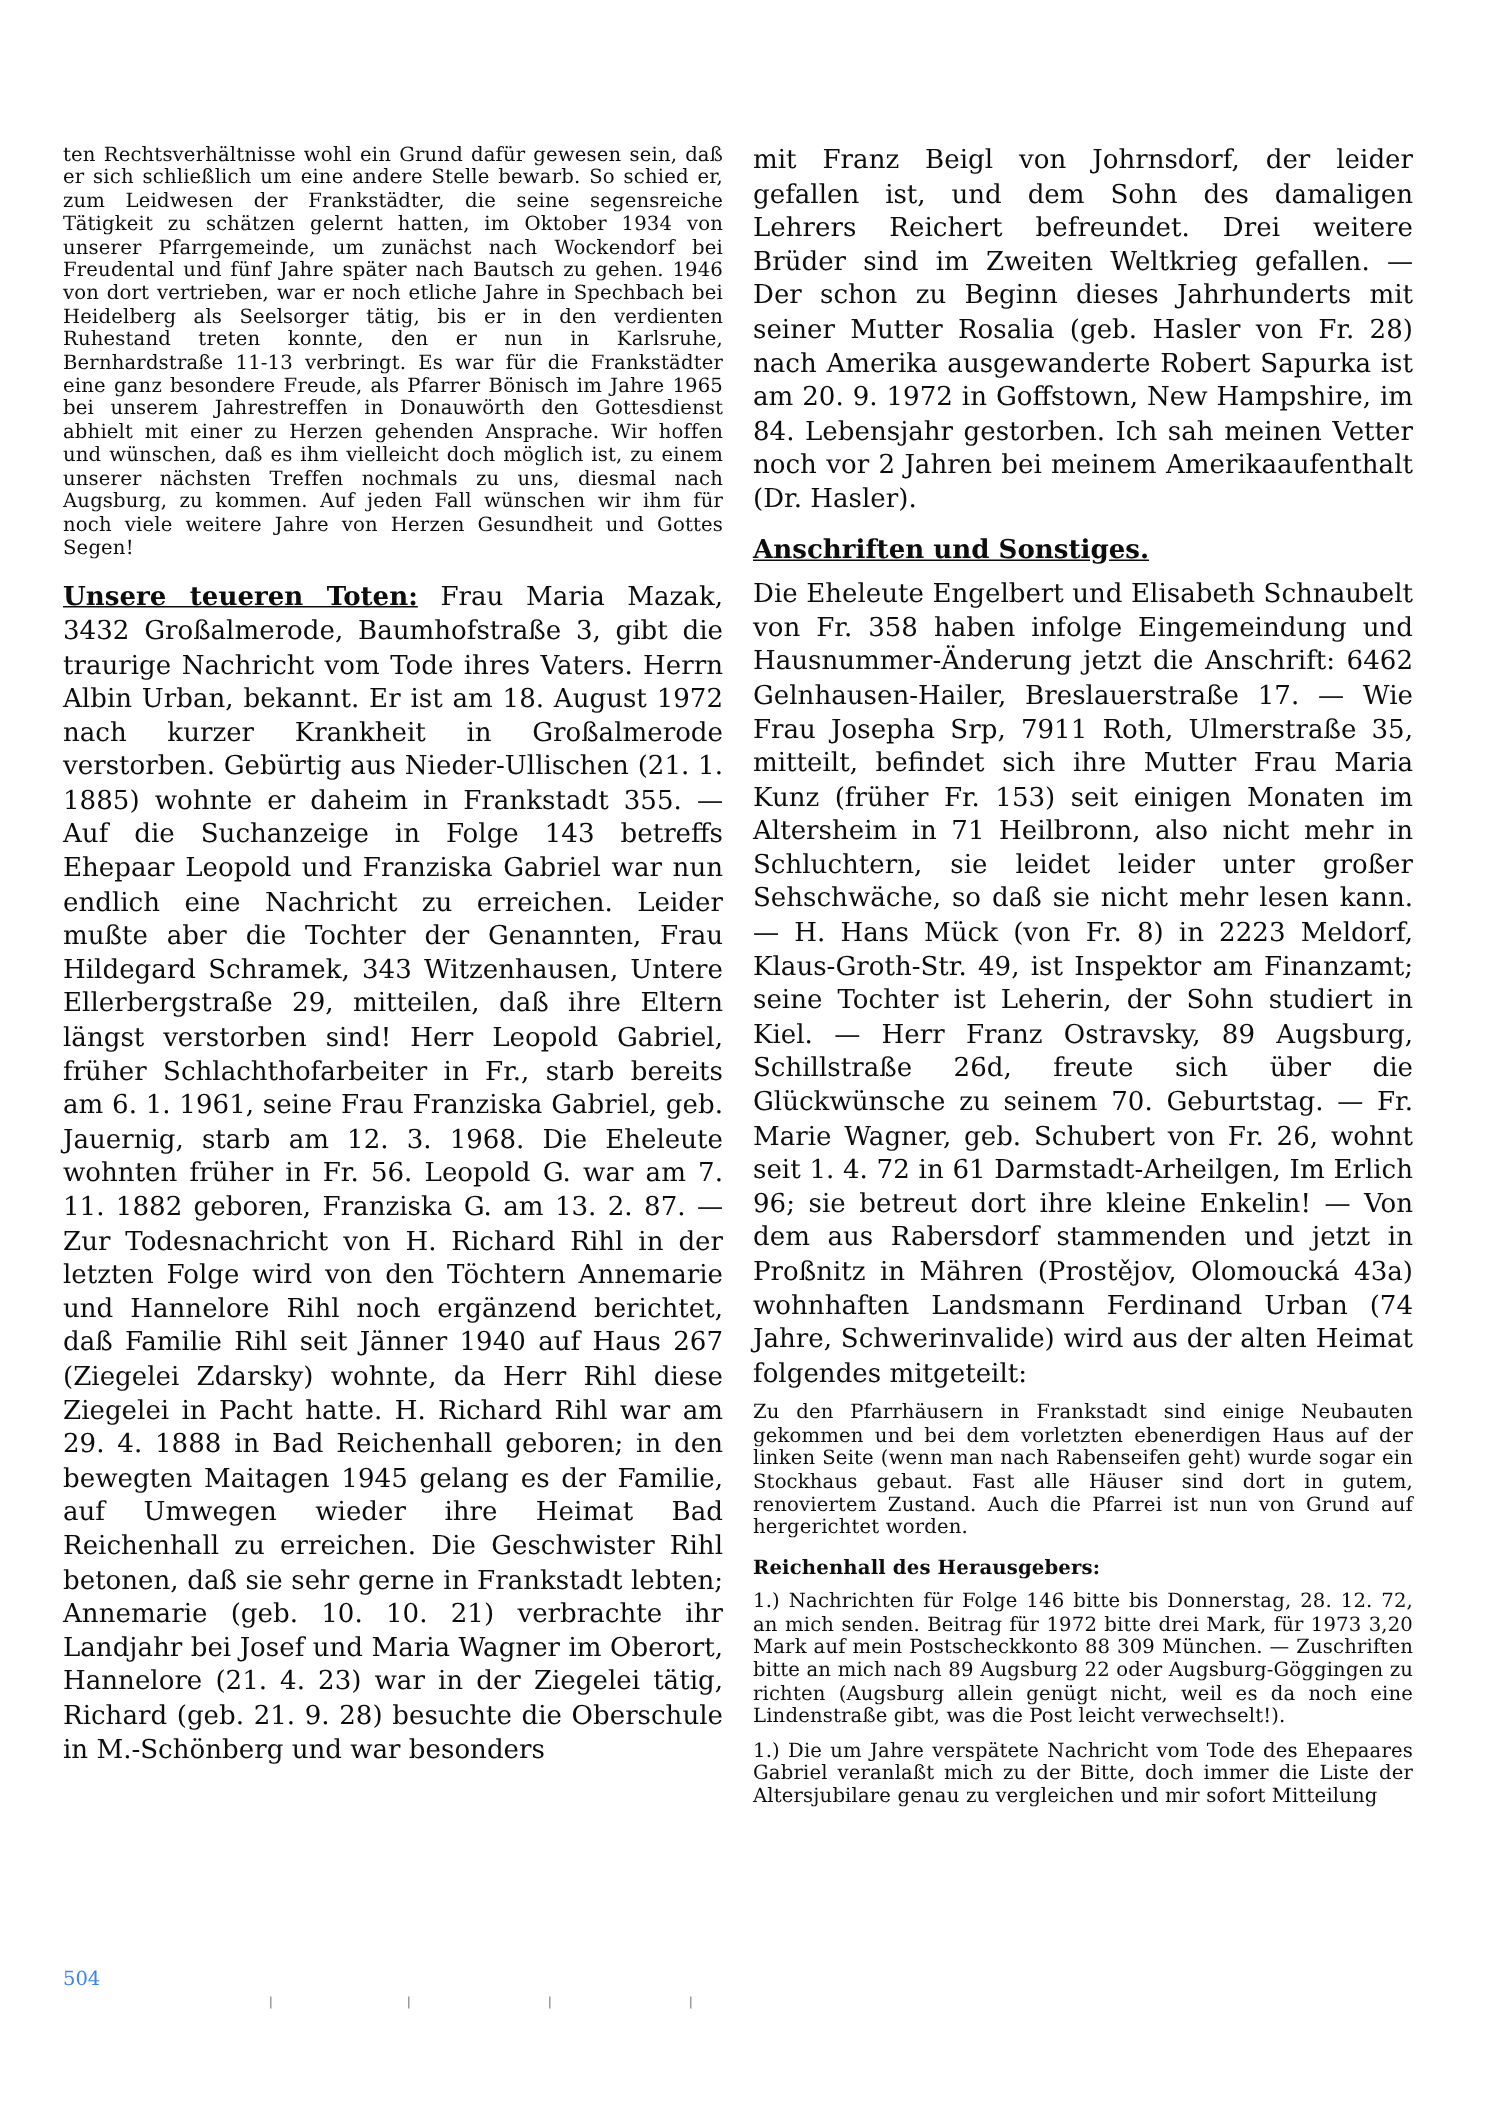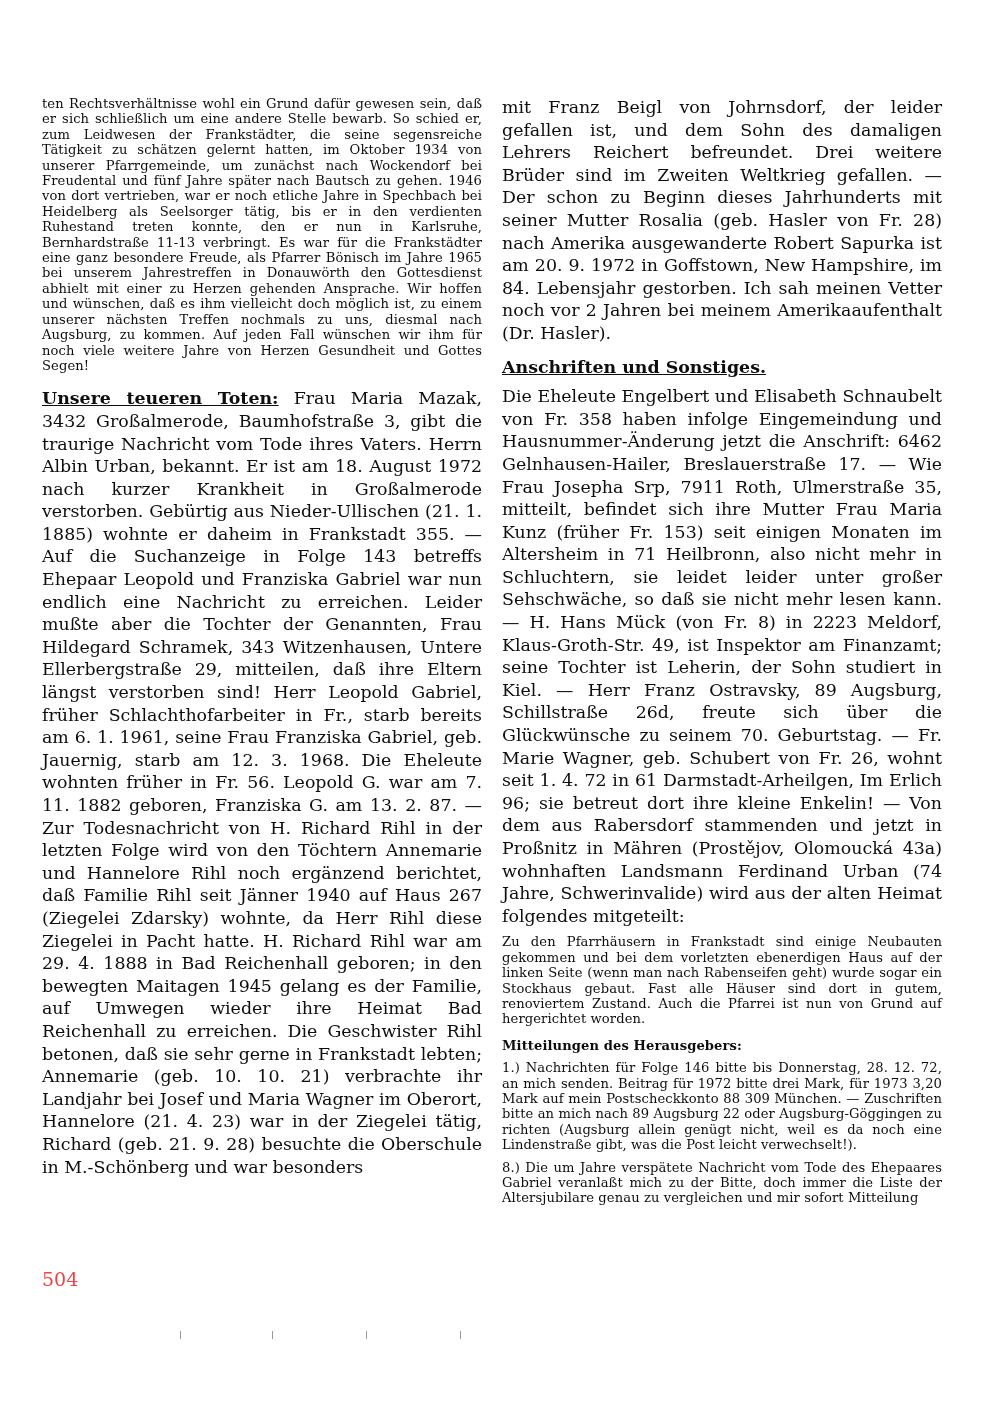--- a/index.html
+++ b/index.html
@@ -54,24 +54,24 @@
     font-size: 17.4px;
     line-height: 22.6px;
     text-decoration: underline;
   }
   .sp-s { height: 7px; }
   .sp-m { height: 11px; }
   .sp-l { height: 14px; }
   .pagenum {
     position: absolute;
     left: 42px;
-    top: 1268px;
-    font-size: 19px;
+    top: 1312px;
+    font-size: 13px;
     font-family: "DejaVu Serif", serif;
-    color: #ef4444;
+    color: #3b82f6;
   }
   .tickrow {
     position: absolute;
     left: 180px;
     top: 1331px;
     width: 330px;
     height: 10px;
   }
   .tick {
     position: absolute;
@@ -109,29 +109,29 @@
       <div class="sp-s"></div>
 
       <p class="body"><span>Die Eheleute Engelbert und Elisabeth </span><b>Schnaubelt</b><span> von Fr. 358 haben infolge Eingemeindung und Hausnummer-Änderung jetzt die Anschrift: 6462 Gelnhausen-Hailer, Breslauerstraße 17. — Wie Frau Josepha Srp, 7911 Roth, Ulmerstraße 35, mitteilt, befindet sich ihre Mutter Frau Maria </span><b>Kunz</b><span> (früher Fr. 153) seit einigen Monaten im Altersheim in 71 Heilbronn, also nicht mehr in Schluchtern, sie leidet leider unter großer Sehschwäche, so daß sie nicht mehr lesen kann. — H. Hans </span><b>Mück</b><span> (von Fr. 8) in 2223 Meldorf, Klaus-Groth-Str. 49, ist Inspektor am Finanzamt; seine Tochter ist Leherin, der Sohn studiert in Kiel. — Herr Franz </span><b>Ostravsky</b><span>, 89 Augsburg, Schillstraße 26d, freute sich über die Glückwünsche zu seinem 70. Geburtstag. — Fr. Marie </span><b>Wagner</b><span>, geb. Schubert von Fr. 26, wohnt seit 1. 4. 72 in 61 Darmstadt-Arheilgen, Im Erlich 96; sie betreut dort ihre kleine Enkelin! — Von dem aus Rabersdorf stammenden und jetzt in Proßnitz in Mähren (Prostějov, Olomoucká 43a) wohnhaften Landsmann Ferdinand Urban (74 Jahre, Schwerinvalide) wird aus der alten Heimat folgendes mitgeteilt:</span></p>
 
       <div class="sp-s"></div>
 
       <p class="small">Zu den Pfarrhäusern in Frankstadt sind einige Neubauten gekommen und bei dem vorletzten ebenerdigen Haus auf der linken Seite (wenn man nach Rabenseifen geht) wurde sogar ein Stockhaus gebaut. Fast alle Häuser sind dort in gutem, renoviertem Zustand. Auch die Pfarrei ist nun von Grund auf hergerichtet worden.</p>
 
       <div class="sp-m"></div>
 
-      <p class="small" style="font-weight:bold">Mitteilungen des Herausgebers:</p>
+      <p class="small" style="font-weight:bold">Reichenhall des Herausgebers:</p>
 
       <div class="sp-s"></div>
 
       <p class="small">1.) Nachrichten für Folge 146 bitte bis Donnerstag, 28. 12. 72, an mich senden. Beitrag für 1972 bitte drei Mark, für 1973 3,20 Mark auf mein Postscheckkonto 88 309 München. — Zuschriften bitte an mich nach 89 Augsburg 22 oder Augsburg-Göggingen zu richten (Augsburg allein genügt nicht, weil es da noch eine Lindenstraße gibt, was die Post leicht verwechselt!).</p>
 
       <div class="sp-s"></div>
 
-      <p class="small">8.) Die um Jahre verspätete Nachricht vom Tode des Ehepaares Gabriel veranlaßt mich zu der Bitte, doch immer die Liste der Altersjubilare genau zu vergleichen und mir sofort Mitteilung</p>
+      <p class="small">1.) Die um Jahre verspätete Nachricht vom Tode des Ehepaares Gabriel veranlaßt mich zu der Bitte, doch immer die Liste der Altersjubilare genau zu vergleichen und mir sofort Mitteilung</p>
 
     </div>
 
   </div>
 
   <div class="pagenum">504</div>
 
   <div class="tickrow">
     <span class="tick" style="left:0px"></span>
     <span class="tick" style="left:92px"></span>

